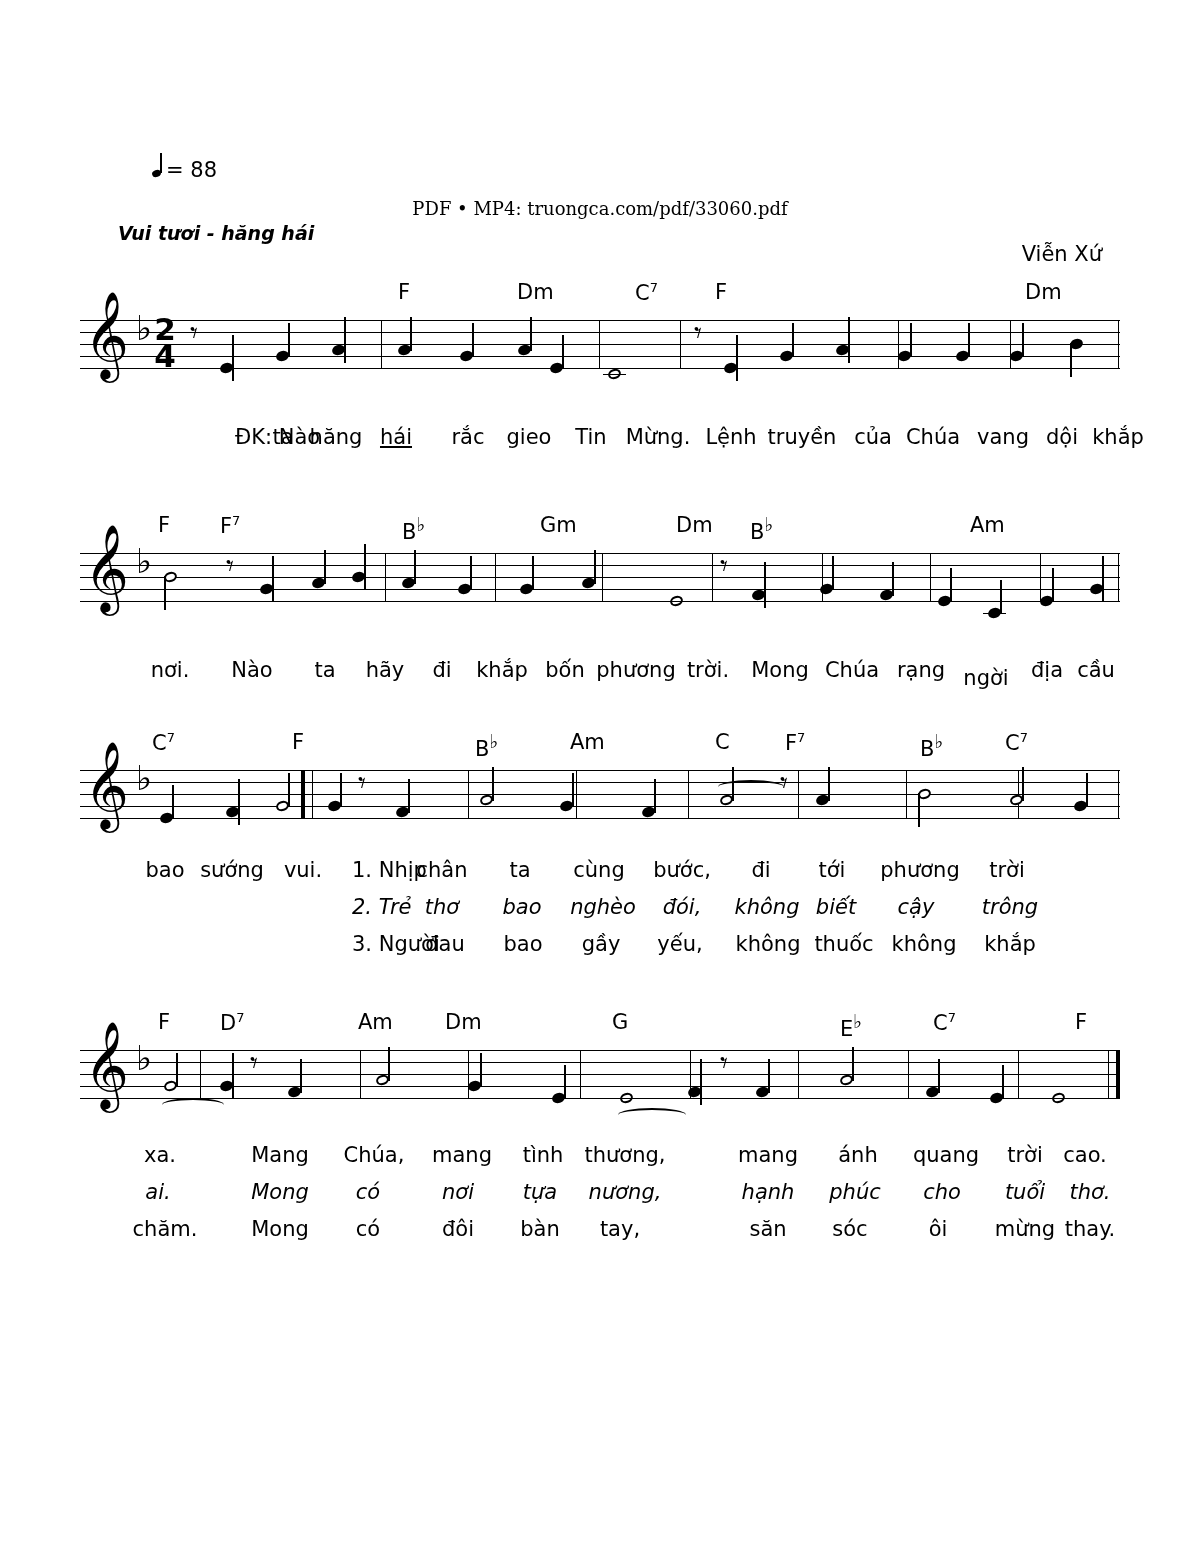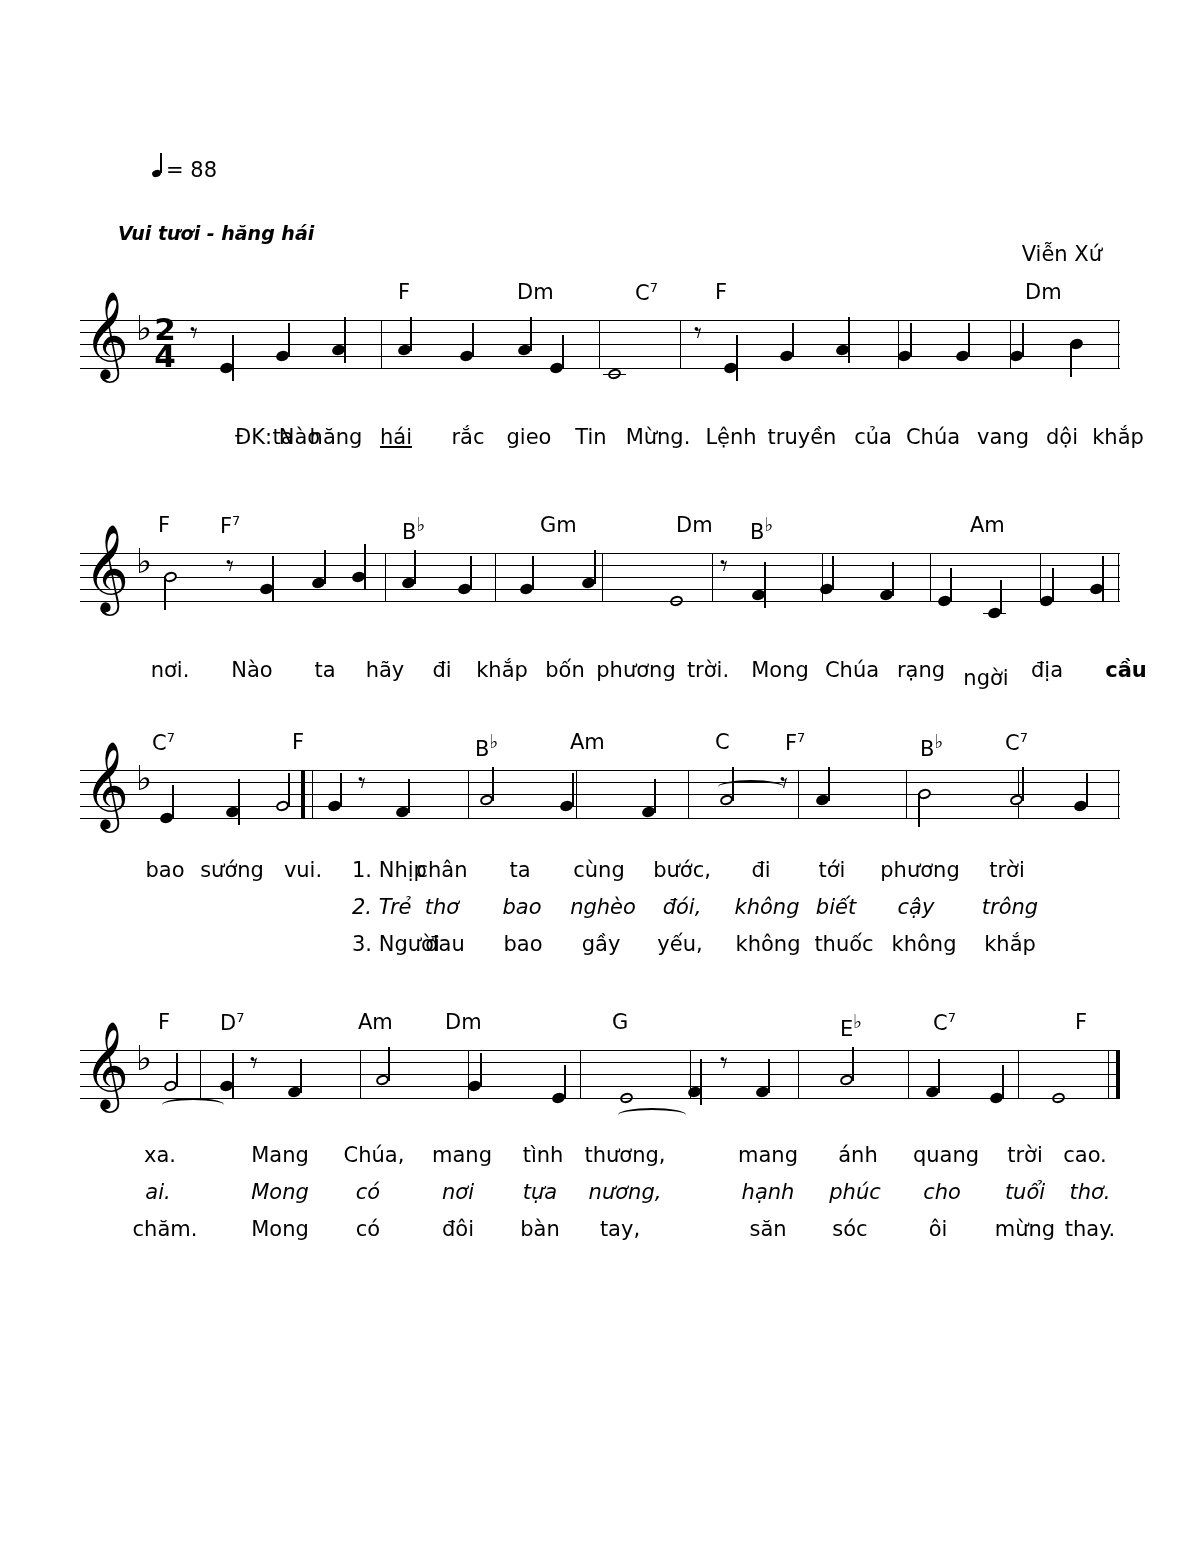--- a/index.html
+++ b/index.html
@@ -244,20 +244,21 @@
 
 <div class="sheet">
 
 
   <div class="tempo">
     <span class="notehead"></span><span>= 88</span>
   </div>
 
   <div class="mood">Vui tươi - hăng hái</div>
 
+  <div class="pdfline">PDF • MP4: truongca.com/pdf/33060.pdf</div>
 
   <div class="composer">Viễn Xứ</div>
 
   <div class="system" style="top:320px;">
     <div class="staff">
       <div class="line l0"></div>
         <div class="line l1"></div>
         <div class="line l2"></div>
         <div class="line l3"></div>
         <div class="line l4"></div>
@@ -482,21 +483,21 @@
     <span class="syl" style="left:362px;">đi</span>
     <span class="syl" style="left:422px;">khắp</span>
     <span class="syl" style="left:485px;">bốn</span>
     <span class="syl" style="left:556px;">phương</span>
     <span class="syl" style="left:628px;">trời.</span>
     <span class="syl" style="left:700px;">Mong</span>
     <span class="syl" style="left:772px;">Chúa</span>
     <span class="syl" style="left:841px;text-align:right;">rạng</span>
     <span class="syl" style="left:906px;margin-top:8px;">ngời</span>
     <span class="syl" style="left:967px;">địa</span>
-    <span class="syl" style="left:1046px;font-weight:bold;">cầu</span>
+    <span class="syl" style="left:1016px;">cầu</span>
   </div>
 
   <div class="system" style="top:770px;">
     <div class="staff">
       <div class="line l0"></div>
         <div class="line l1"></div>
         <div class="line l2"></div>
         <div class="line l3"></div>
         <div class="line l4"></div>
     </div>

